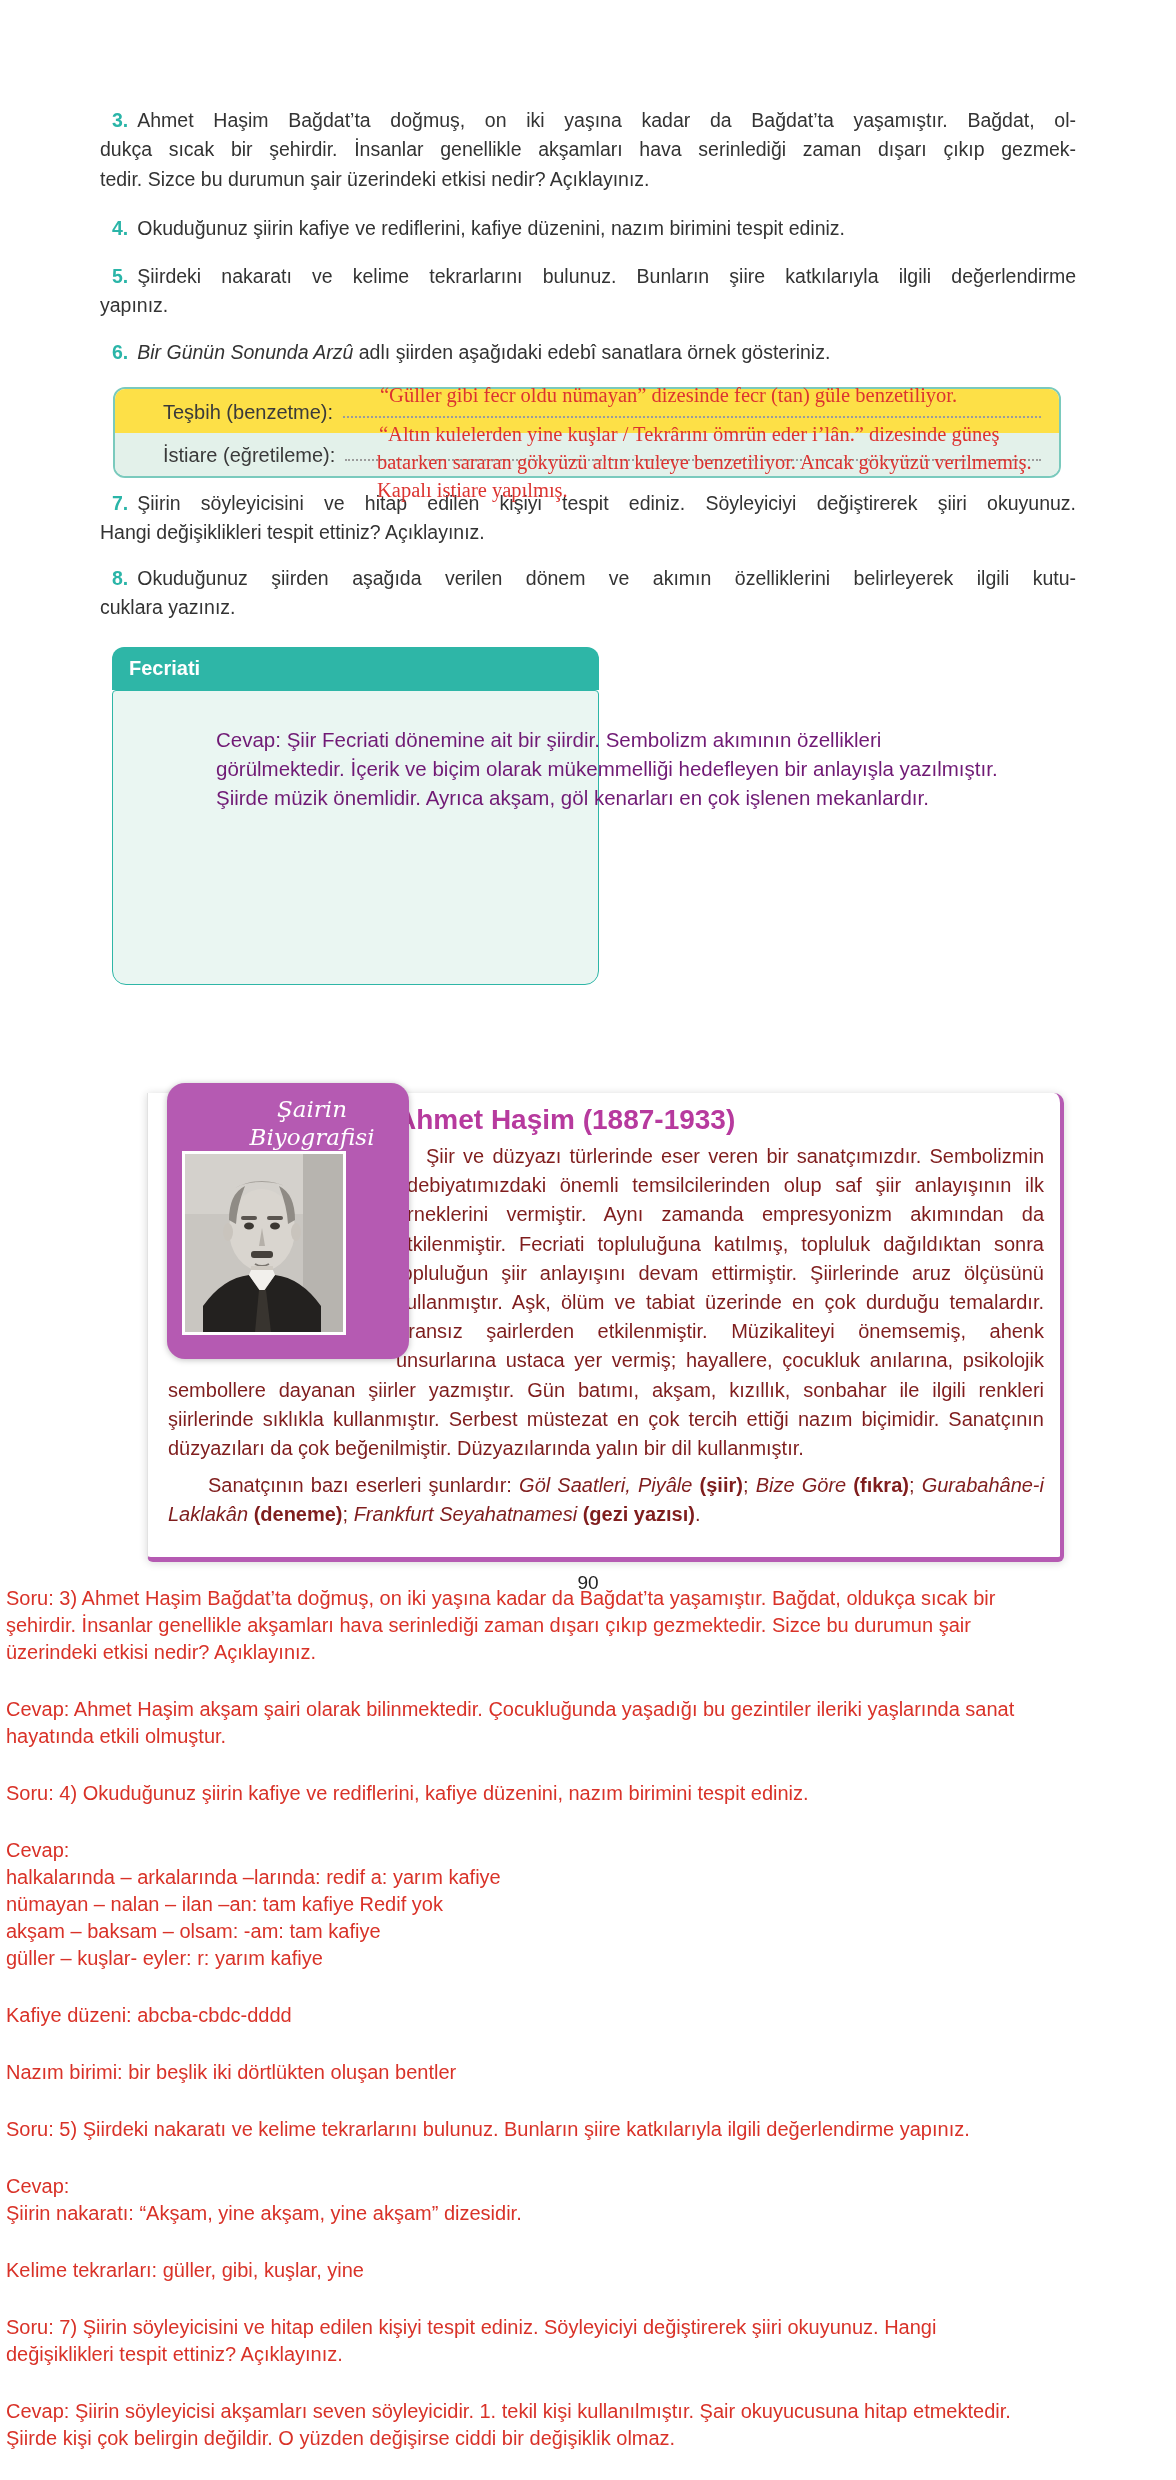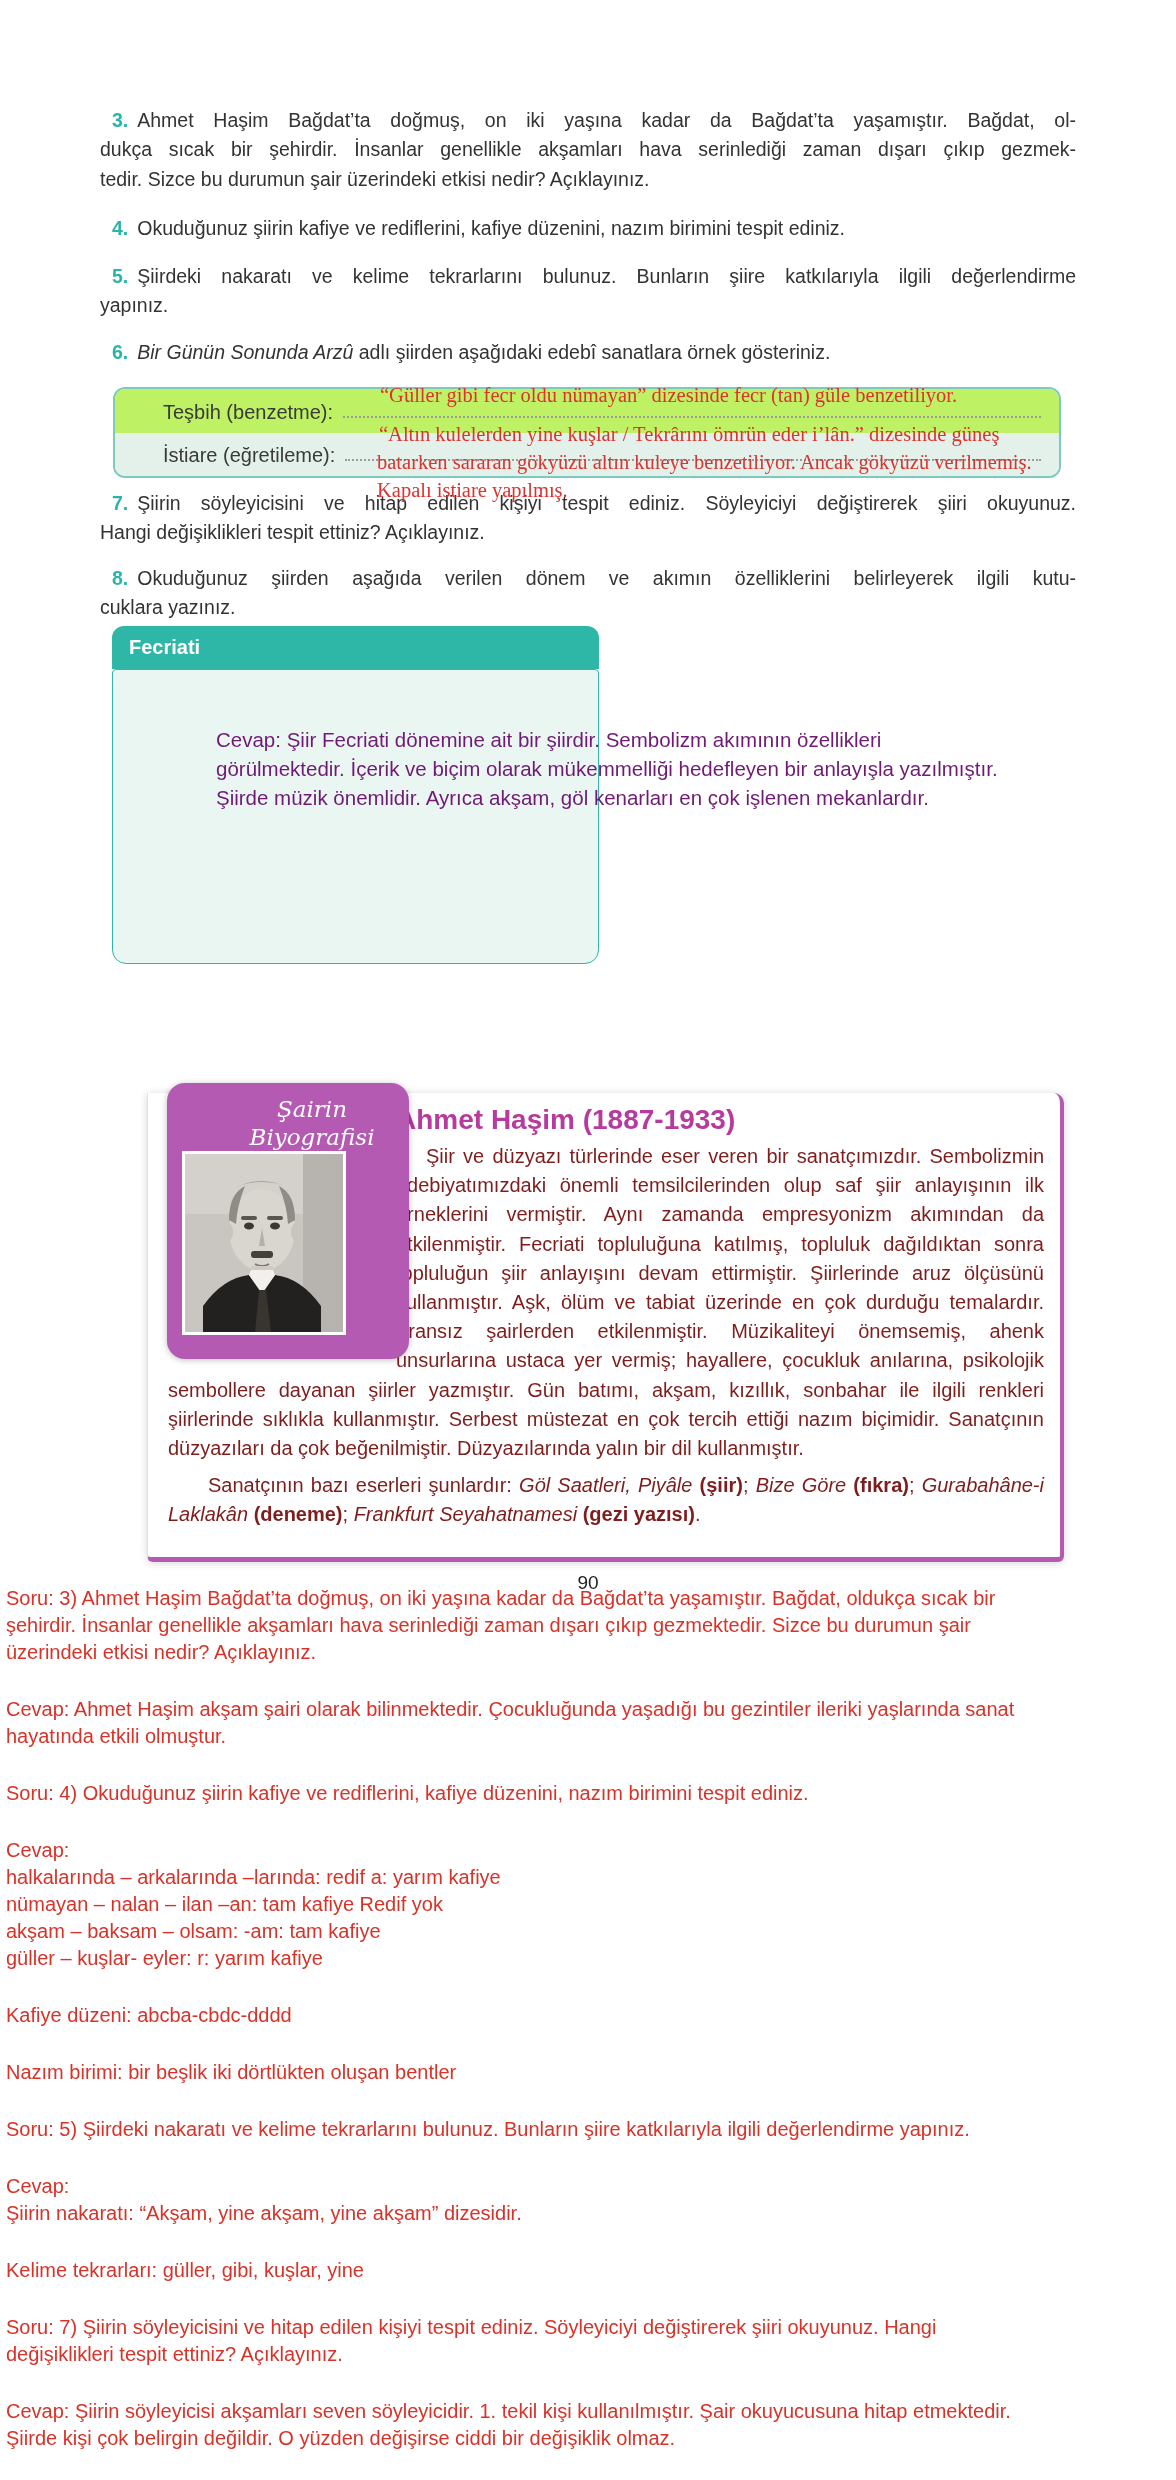--- a/index.html
+++ b/index.html
@@ -15,29 +15,29 @@
   .jl   { text-align:justify; text-align-last:justify; }
   .ind  { text-indent:12px; }
   .it   { font-style:italic; }
   .bd   { font-weight:bold; font-style:normal; }
   #q3 { top:106px; } #q4 { top:214px; } #q5 { top:262px; }
   #q6 { top:338px; } #q7 { top:489px; } #q8 { top:564px; }
   
   #sanat-box { position:absolute; left:113px; top:387px; width:948px; height:91px;
     border:2px solid #7acabd; border-radius:12px; overflow:hidden; box-sizing:border-box; }
   .sanat-row { display:flex; align-items:flex-end; height:45px; padding:0 14px 0 48px; box-sizing:border-box; }
-  .sanat-row.r1 { background:#bef264; height:44px; }
+  .sanat-row.r1 { background:#fde047; height:44px; }
   .sanat-row.r2 { background:#e3f1ea; height:43px; }
   .sanat-label { color:#3a3a3a; font-size:20px; padding-bottom:9px; white-space:nowrap; }
   .dots { flex:1; border-bottom:2px dotted #9b9b9b; margin:0 4px 15px 10px; }
   .overlay-red { position:absolute; color:#dc3330; font-size:20.5px; white-space:nowrap; z-index:3;font-family:Liberation Serif, serif; }
   #ov1 { left:380px; top:384px; } #ov2 { left:379px; top:423px; }
   #ov3 { left:377px; top:451px; } #ov4 { left:377px; top:479px; }
   
-  .pbox { position:absolute; top:626px; }
+  .pbox { position:absolute; top:647px; }
   #pbox-left  { left:112px; width:487px; }
   #pbox-right { left:607px; width:468px; }
   .pbox-header { height:43px; line-height:43px; padding-left:17px; color:#fff;
     font-weight:bold; font-size:20px; border-radius:12px 12px 0 0; }
   #pbox-left  .pbox-header { background:#2eb6a7; }
   #pbox-right .pbox-header { background:#f18a20; }
   .pbox-body { height:295px; border-radius:4px 4px 14px 14px; box-sizing:border-box; }
   #pbox-left  .pbox-body { background:#eaf6f2; border:1px solid #2eb6a7; }
   #pbox-right .pbox-body { background:#fdf0e1; border:1px solid #f0941f; }
   #pbox-answer { position:absolute; left:216px; top:725px; width:900px; z-index:3;

